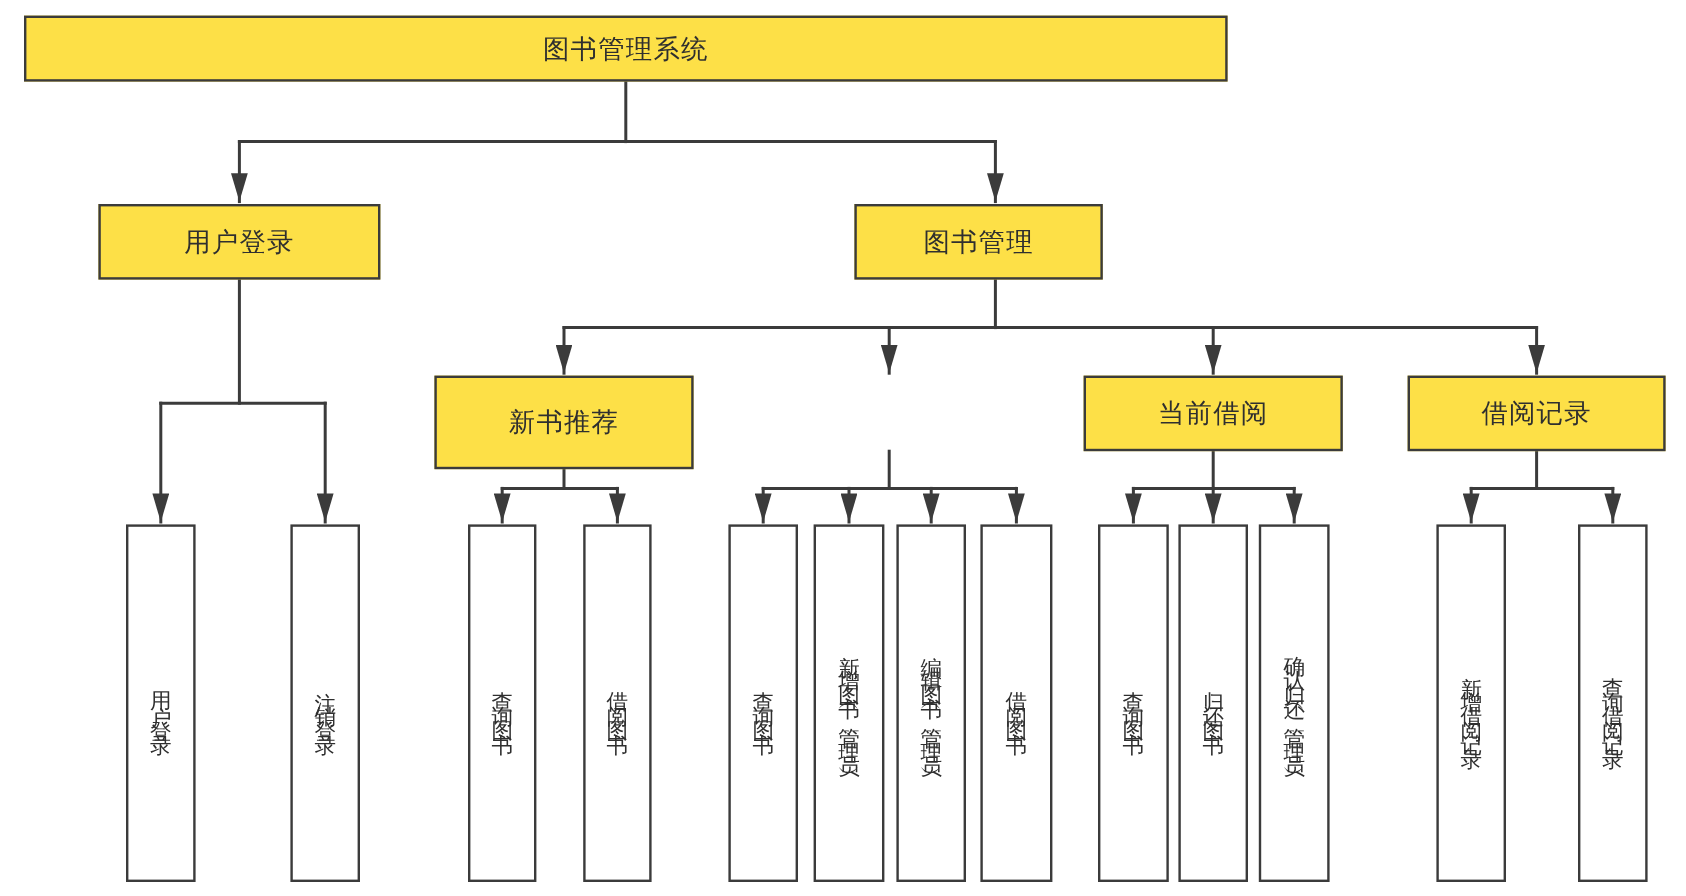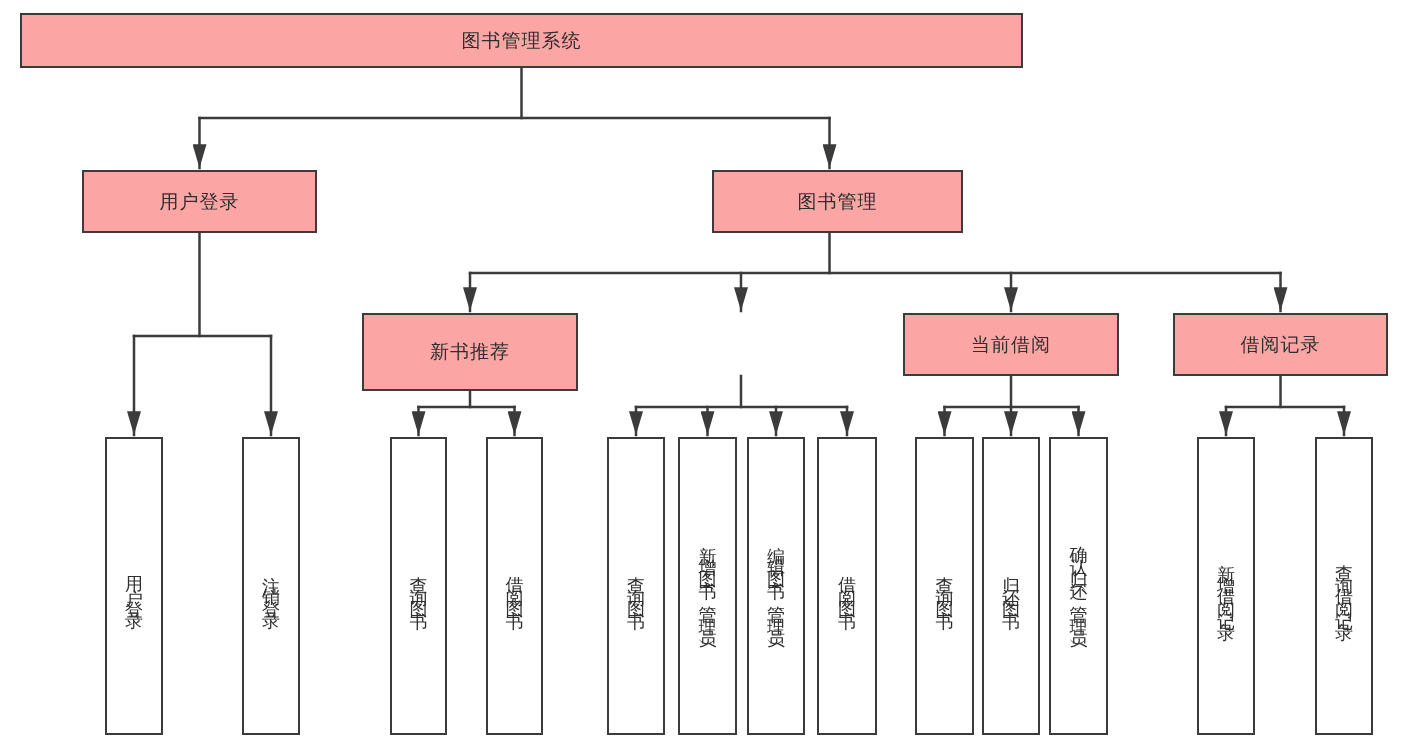--- a/index.html
+++ b/index.html
@@ -16,23 +16,23 @@
     background:var(--bg);
     overflow:hidden;
   }
   #edges{position:absolute;left:0;top:0;z-index:1;}
   #edges line{stroke:var(--line);stroke-width:2.5;stroke-linecap:square;}
   #edges .arrowhead{fill:var(--line);}
   .hbox{
     position:absolute;
     box-sizing:border-box;
     border:2.5px solid var(--line);
-    background:#fca5a5;
+    background:#fde047;
     display:flex;align-items:center;justify-content:center;
-    font-size:19px;color:var(--text);
+    font-size:22px;color:var(--text);
     letter-spacing:1px;
     z-index:2;
   }
   .vbox{
     position:absolute;
     box-sizing:border-box;
     border:2.5px solid var(--line);
     background:#fff;
     top:437px;height:298px;
     display:flex;align-items:center;justify-content:center;
@@ -104,21 +104,21 @@
 
     <line x1="1280.5" y1="376" x2="1280.5" y2="407"></line>
     <line x1="1226" y1="407" x2="1344" y2="407"></line>
     <line x1="1226" y1="407" x2="1226" y2="435" marker-end="url(#arrow)"></line>
     <line x1="1344" y1="407" x2="1344" y2="435" marker-end="url(#arrow)"></line>
   </svg>
 
   <div class="hbox" style="left:20px;top:13px;width:1003px;height:55px;">图书管理系统</div>
 
   <div class="hbox" style="left:82px;top:170px;width:235px;height:63px;">用户登录</div>
-  <div class="hbox" style="left:712px;top:170px;width:251px;height:63px;">图书管理</div>
+  <div class="hbox" style="left:712px;top:170px;width:207px;height:63px;">图书管理</div>
 
   <div class="hbox" style="left:362px;top:313px;width:216px;height:78px;">新书推荐</div>
   <div class="hbox" style="left:903px;top:313px;width:216px;height:63px;">当前借阅</div>
   <div class="hbox" style="left:1173px;top:313px;width:215px;height:63px;">借阅记录</div>
 
   <div class="vbox" style="left:105px;width:58px;">
     <span>用户登录</span>
   </div>
   <div class="vbox" style="left:242px;width:58px;">
     <span>注销登录</span>

